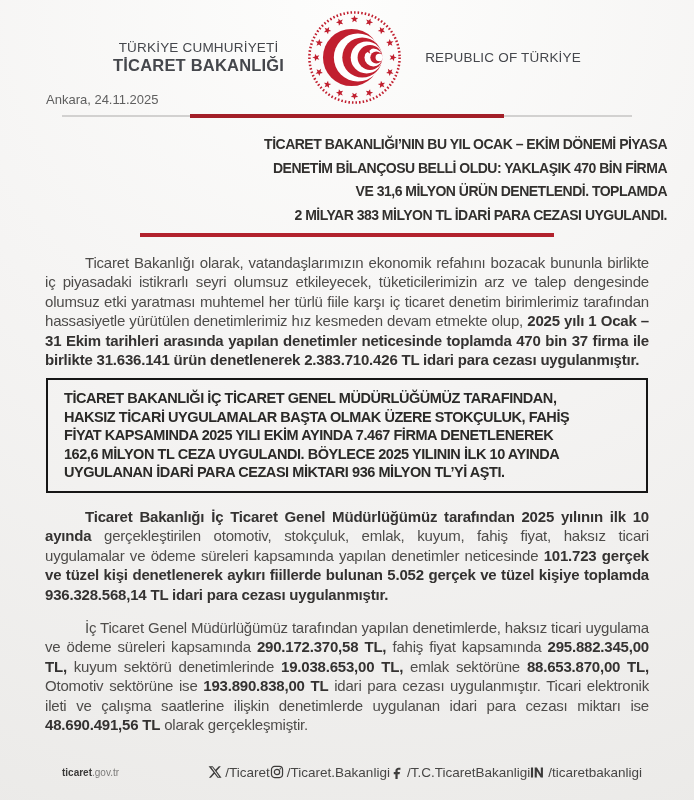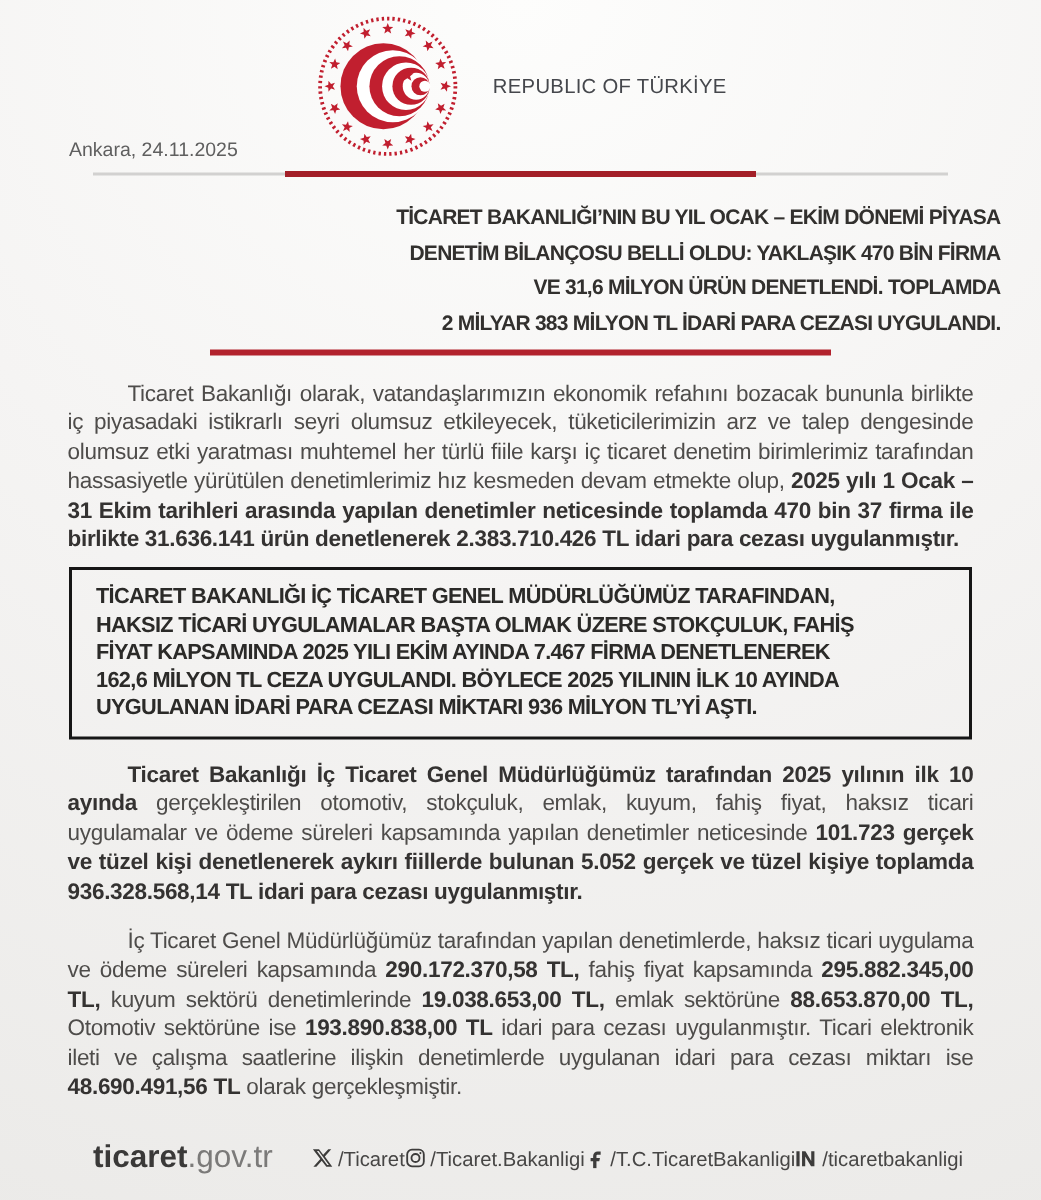--- a/index.html
+++ b/index.html
@@ -36,33 +36,37 @@
     margin:9px auto 0;width:566px;border:2px solid #161616;background:transparent;
     padding:9px 16px;text-align:left;white-space:pre-line;
     font-size:14.5px;font-weight:bold;color:#2b2a28;line-height:18.5px;letter-spacing:-0.45px;
   }
   
   .footer{
     position:absolute;left:0;right:0;bottom:16px;height:24px;
     display:flex;align-items:center;justify-content:space-between;
     padding:0 52px 0 62px;
   }
-  .site{font-size:21px;color:#7b7a79;}
+  .site{font-size:10px;color:#7b7a79;}
   .site .b{font-weight:bold;color:#3a3938;}
   .socials{display:flex;align-items:center;}
   .social{display:flex;align-items:center;gap:3px;font-size:13.5px;color:#474645;}
   .social svg{display:block;}
   .icon{color:#3d3c3b;}
 </style>
 </head>
 <body>
 
 <div class="page">
 
   <div class="header">
+    <div class="brand">
+      <div class="l1">TÜRKİYE CUMHURİYETİ</div>
+      <div class="l2">TİCARET BAKANLIĞI</div>
+    </div>
     <div class="logo-wrap">
       <svg viewBox="0 0 100 100" width="97" height="97">
         <defs>
           <path id="star" d="M0,-4 L1.0,-1.375 L3.8,-1.236 L1.617,0.525 L2.351,3.236 L0,1.7 L-2.351,3.236 L-1.617,0.525 L-3.8,-1.236 L-1.0,-1.375 Z" fill="#c11f2f"></path>
         </defs>
         <circle cx="50" cy="50" r="46.5" fill="none" stroke="#c11f2f" stroke-width="2.6" stroke-dasharray="1.6 2.1"></circle>
         <use href="#star" transform="rotate(0 50 50) translate(50,10.5)"></use>
         <use href="#star" transform="rotate(22.5 50 50) translate(50,10.5)"></use>
         <use href="#star" transform="rotate(45 50 50) translate(50,10.5)"></use>
         <use href="#star" transform="rotate(67.5 50 50) translate(50,10.5)"></use>

